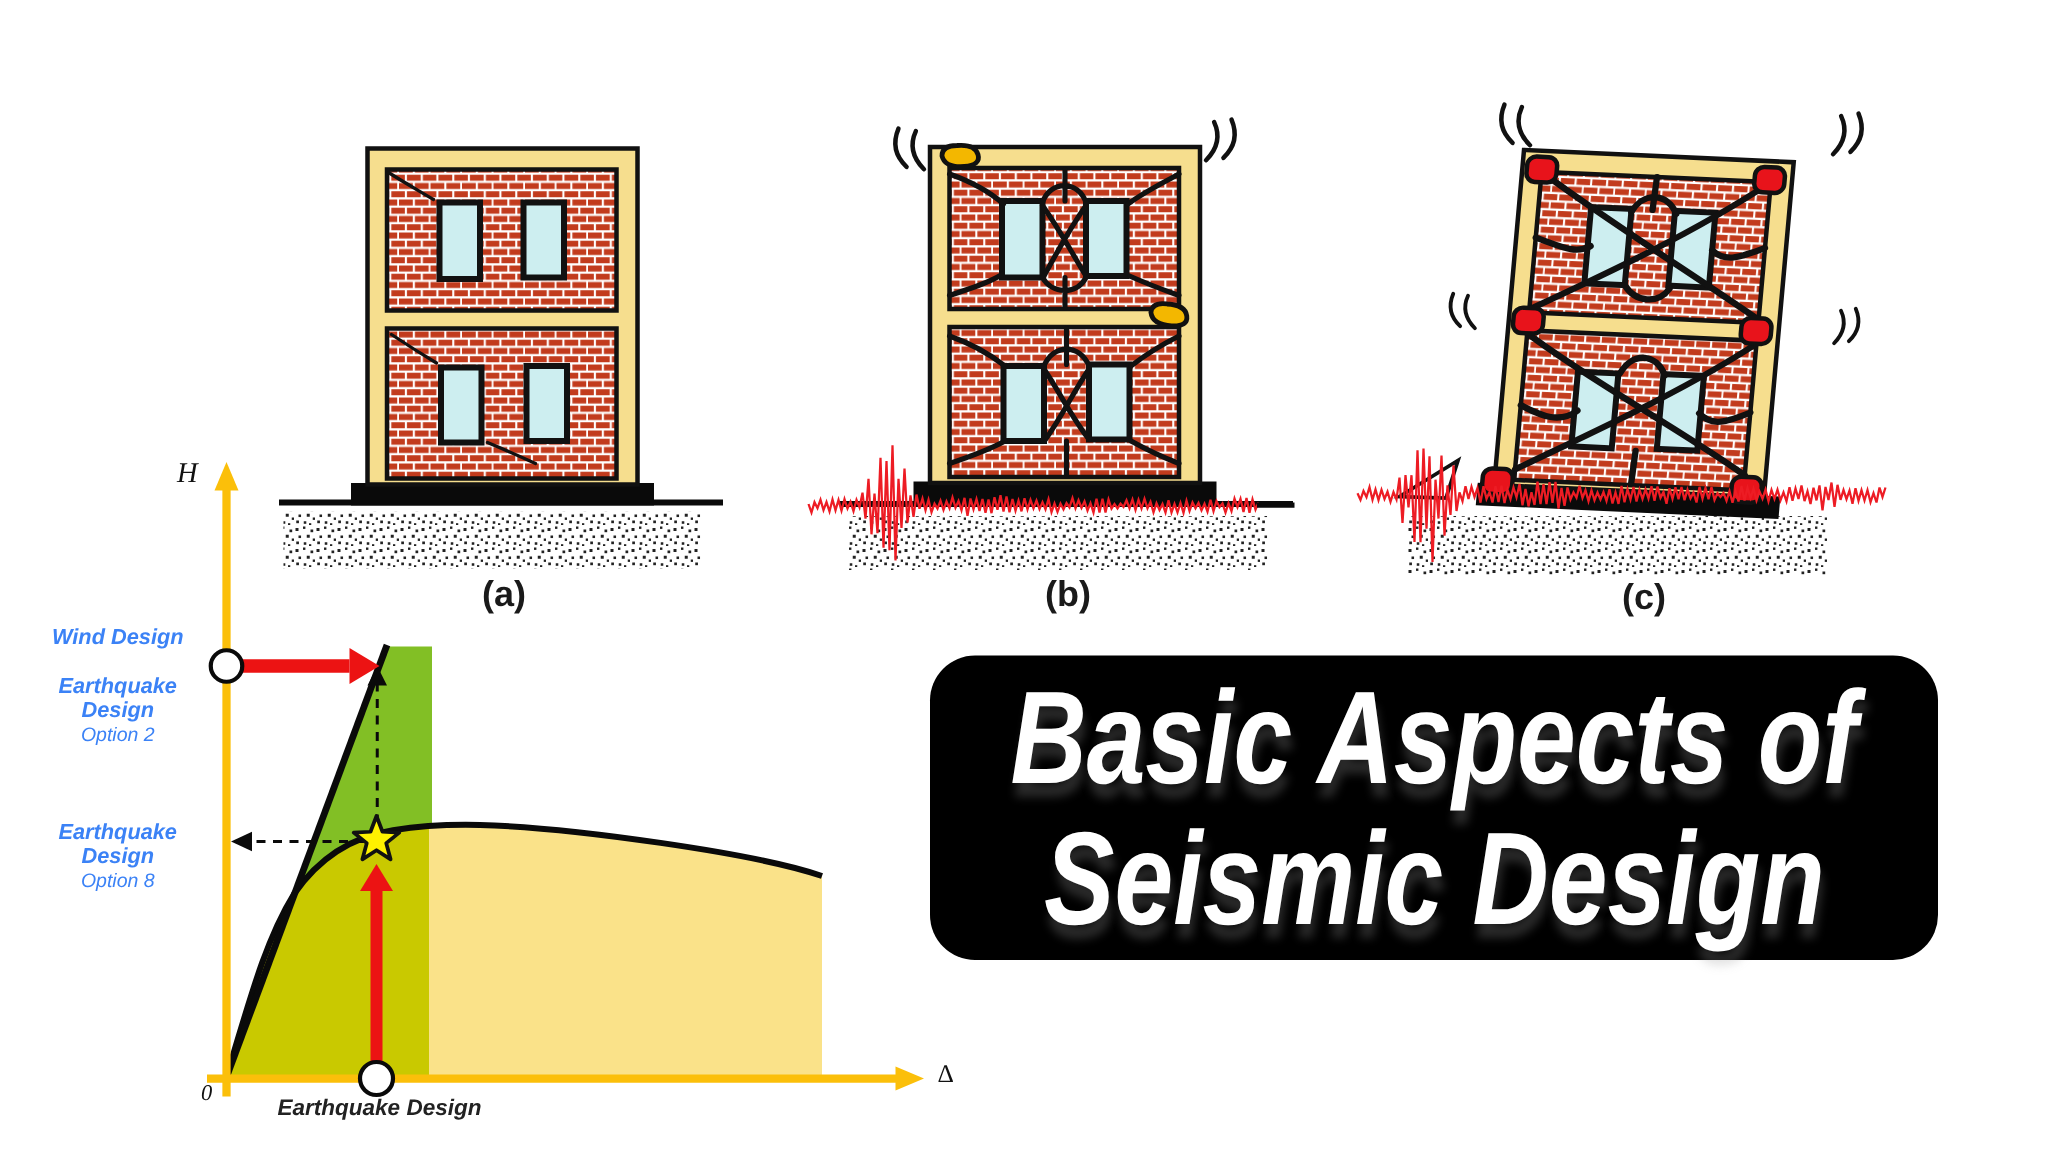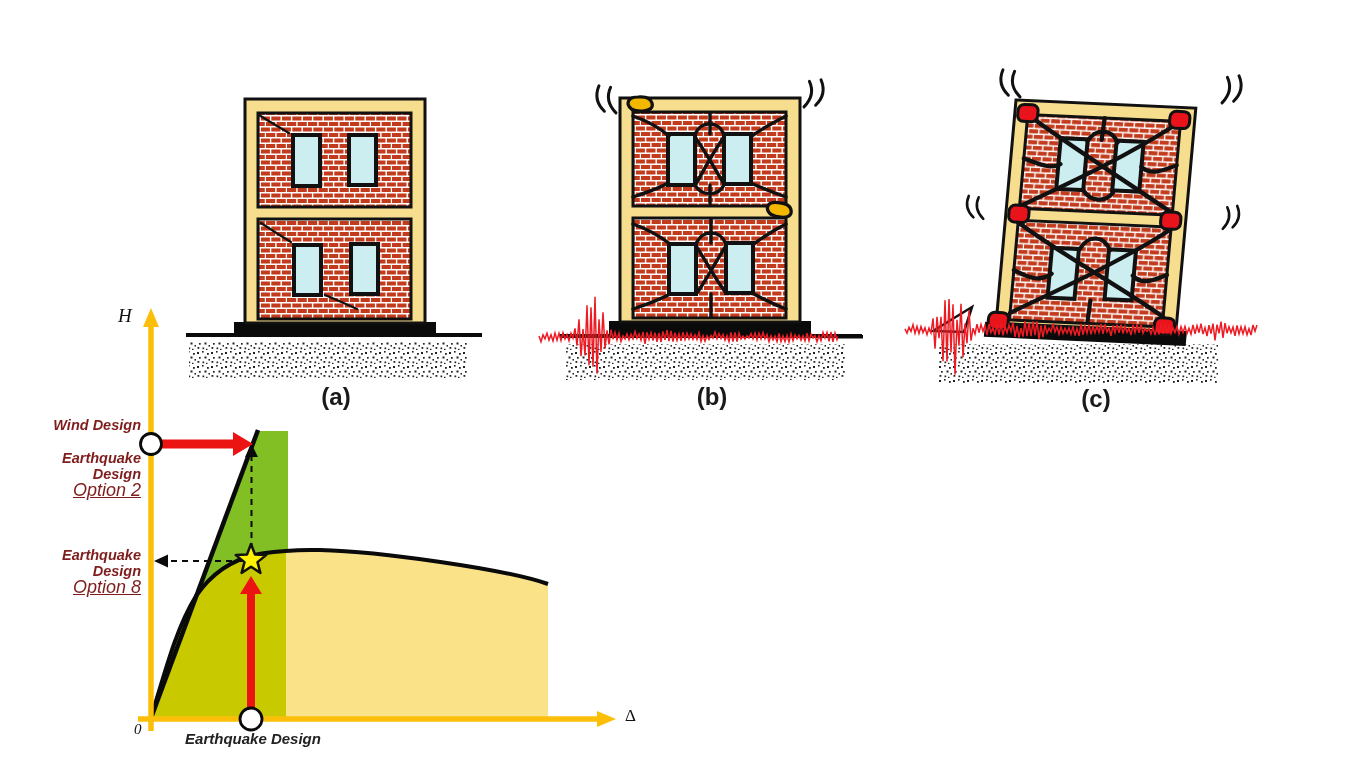--- a/index.html
+++ b/index.html
@@ -2,22 +2,22 @@
 <html><head>
 <meta charset="utf-8">
 <style>
   html,body{margin:0;padding:0;background:#fff;}
   .canvas{position:relative;width:1366px;height:768px;background:#ffffff;overflow:hidden;
           font-family:"Liberation Sans",sans-serif;}
   svg.art{position:absolute;left:0;top:0;}
   .abs{position:absolute;}
   .fig-lbl{font-weight:bold;font-size:24px;color:#1a1a1a;width:60px;text-align:center;}
   .design-lbl{font-style:italic;font-weight:bold;font-size:14.5px;line-height:16px;
-              text-align:right;color:#7f1d1d;width:125px;}
-  .design-lbl .opt{font-weight:normal;font-size:18px;text-decoration:underline;}
+              text-align:center;color:#3b82f6;width:125px;}
+  .design-lbl .opt{font-weight:normal;font-size:13px;}
   .axis-sym{font-family:"Liberation Serif",serif;font-style:italic;font-size:19px;color:#111;}
   .delta-sym{font-family:"Liberation Serif",serif;font-size:17px;color:#111;}
   .zero-sym{font-family:"Liberation Serif",serif;font-style:italic;font-size:15px;color:#111;}
   .xpoint-lbl{font-style:italic;font-weight:bold;font-size:15px;color:#222;width:170px;text-align:center;}
   .banner{position:absolute;left:620px;top:437px;width:672px;height:203px;background:#000;
           border-radius:30px;display:flex;flex-direction:column;justify-content:center;
           align-items:center;}
   .banner .bl{color:#fff;font-weight:bold;font-style:italic;font-size:88px;line-height:94px;
               white-space:nowrap;transform:scaleX(0.8);
               text-shadow:2px 9px 7px rgba(150,150,150,0.28);}
@@ -161,14 +161,18 @@
 <div class="abs design-lbl" style="left:16px;top:547px;">
   <div>Earthquake Design</div>
   <div class="opt">Option 8</div>
 </div>
 <div class="abs xpoint-lbl" style="left:168px;top:730px;">Earthquake Design</div>
 
 <div class="abs fig-lbl" style="left:306px;top:383px;">(a)</div>
 <div class="abs fig-lbl" style="left:682px;top:383px;">(b)</div>
 <div class="abs fig-lbl" style="left:1066px;top:385px;">(c)</div>
 
+<div class="banner">
+  <div class="bl">Basic Aspects of</div>
+  <div class="bl">Seismic Design</div>
+</div>
 
 </div>
 
 </body></html>

